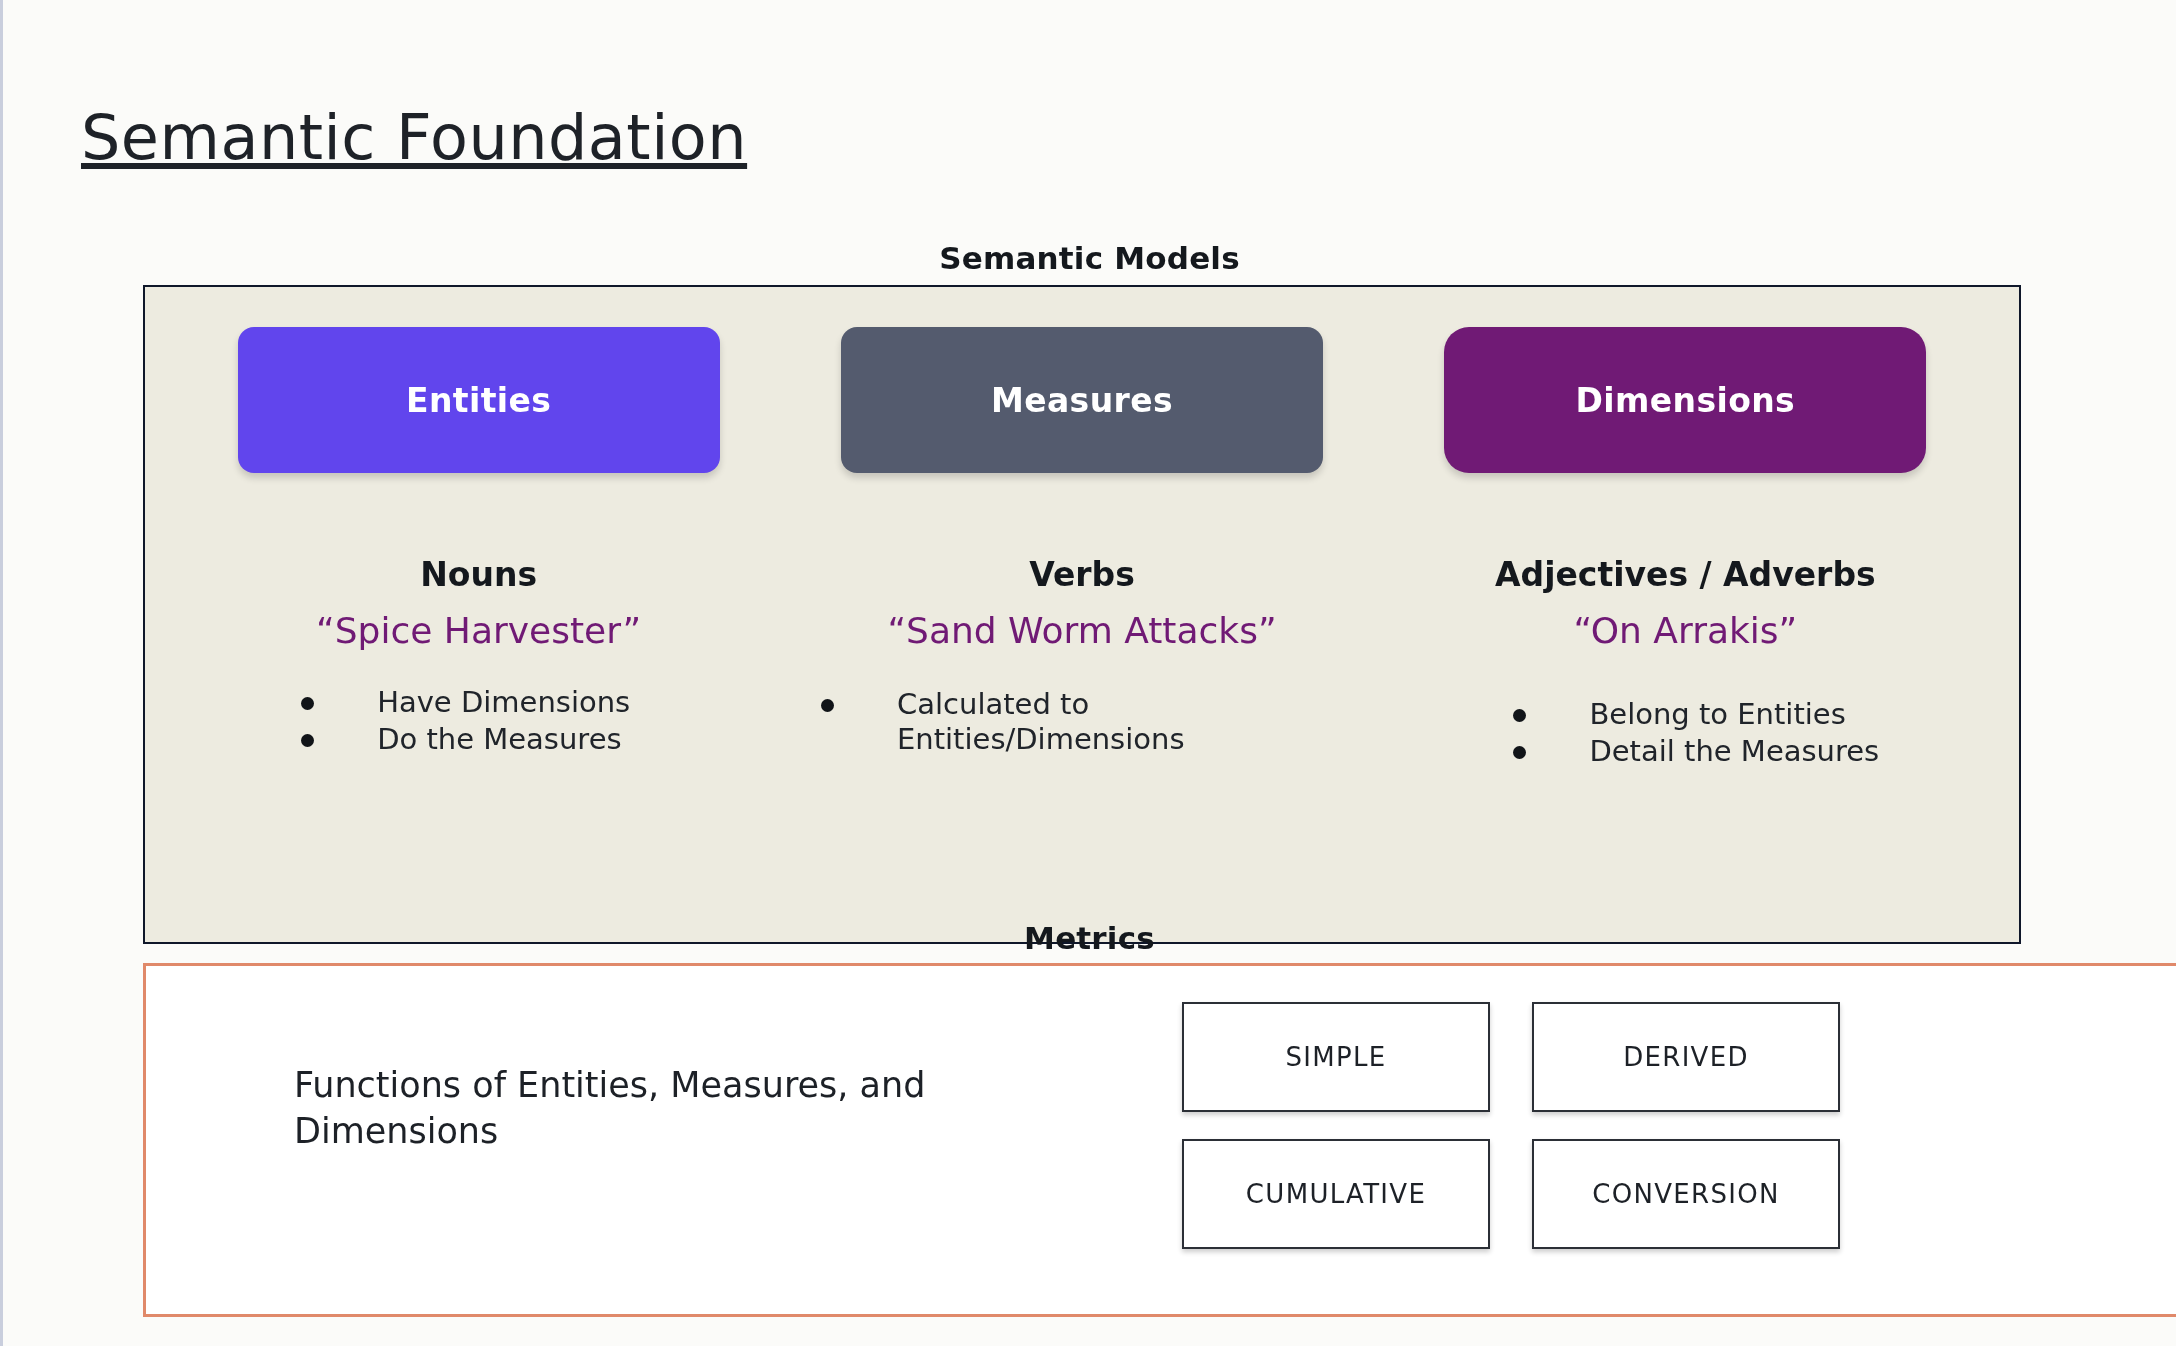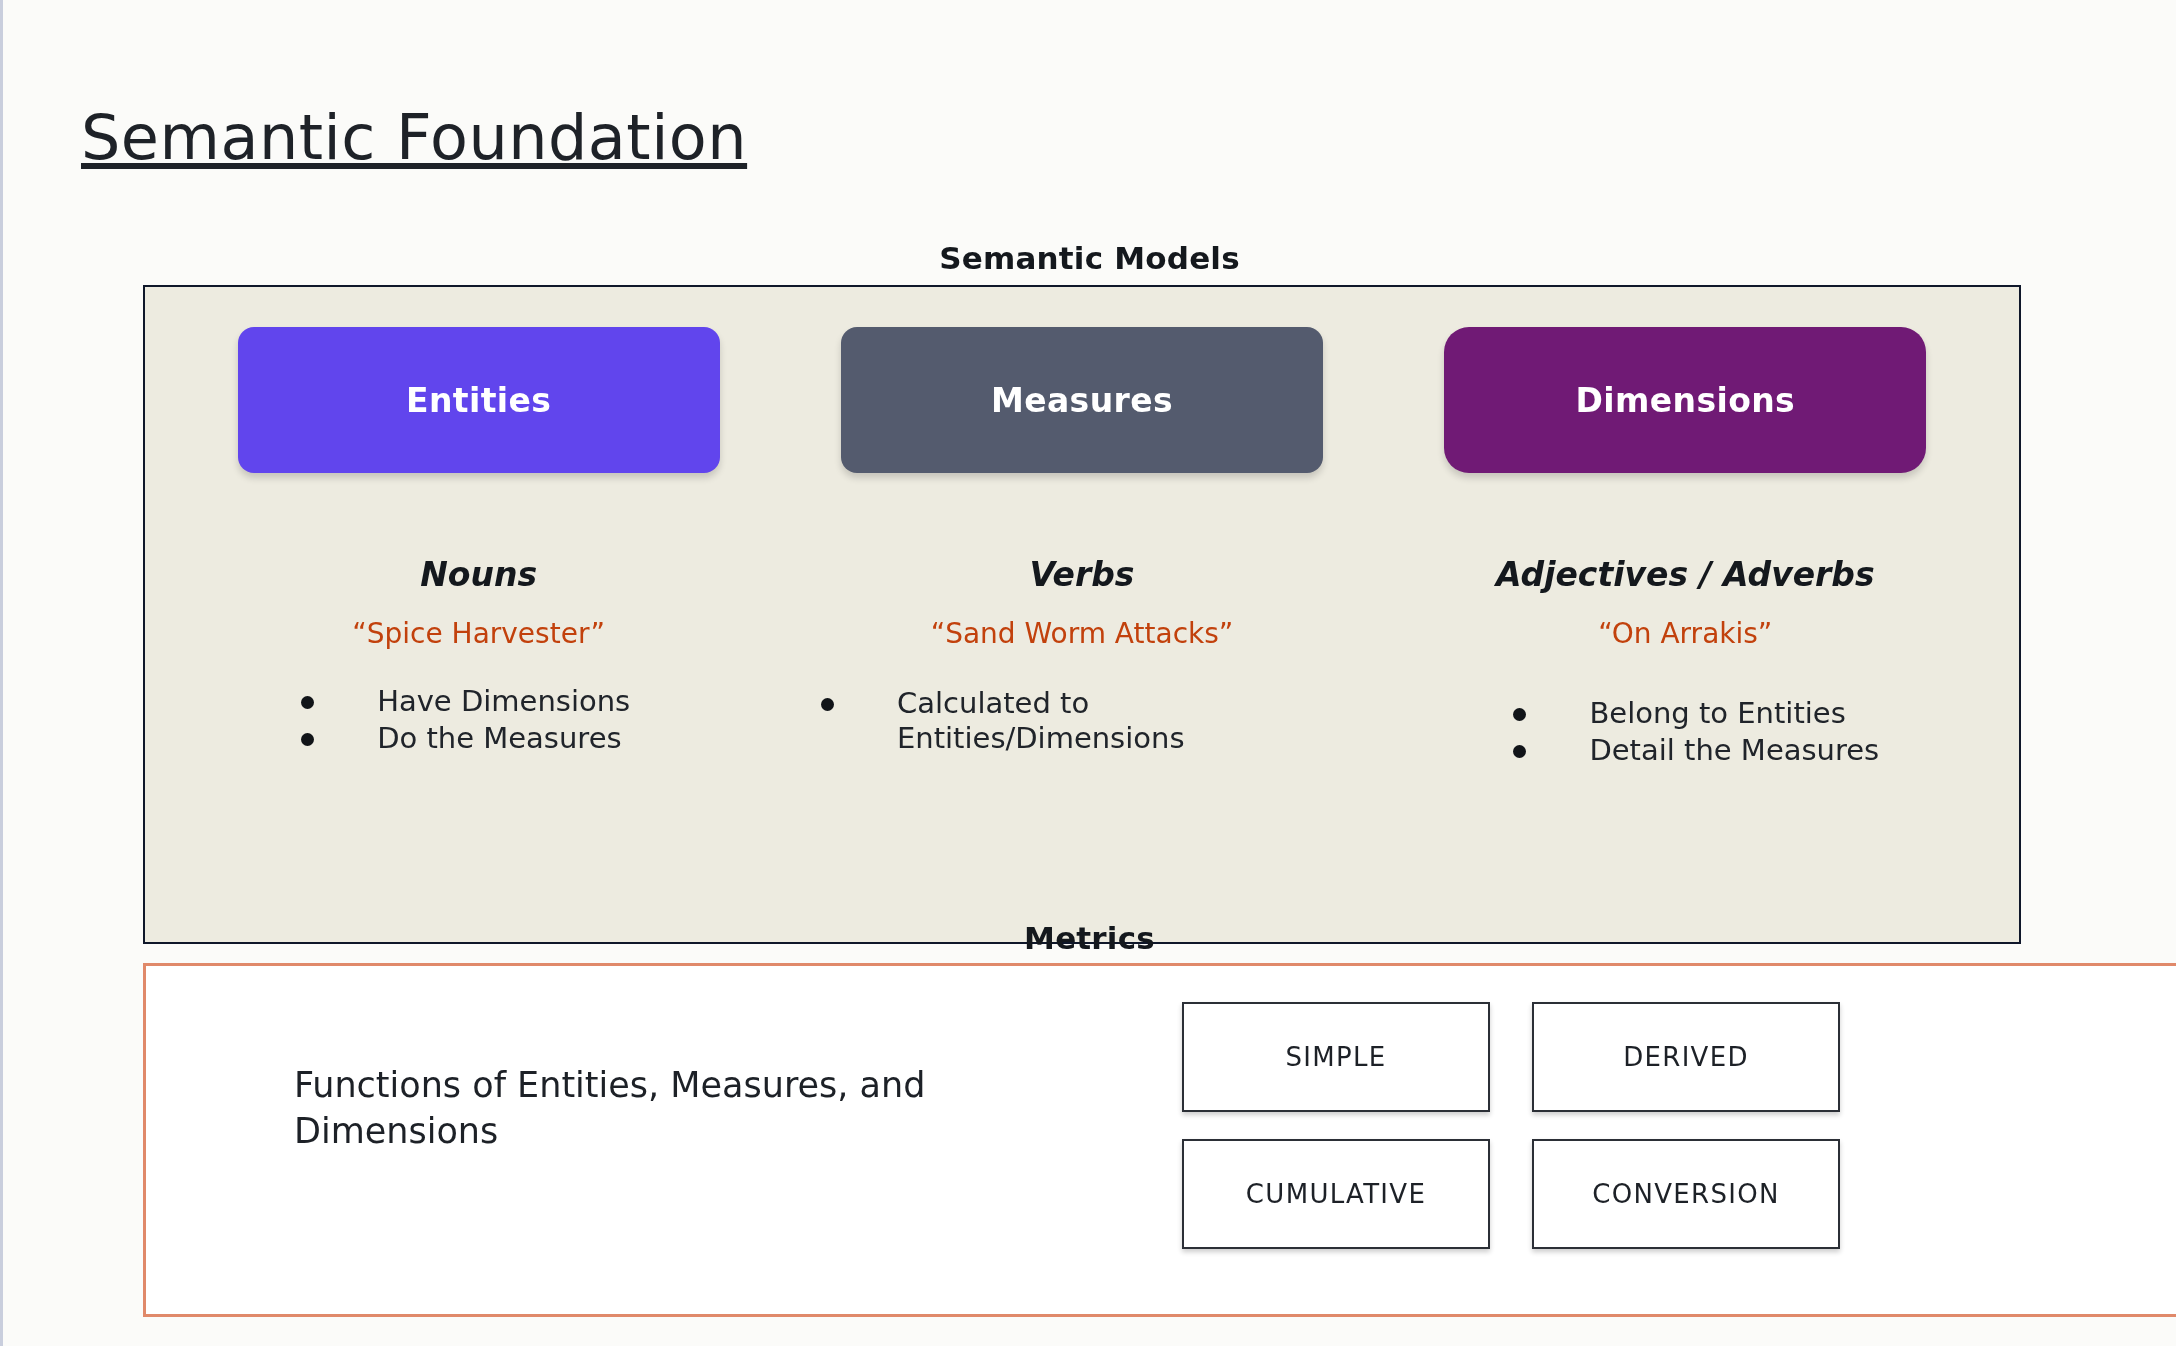--- a/index.html
+++ b/index.html
@@ -90,27 +90,26 @@
   .pill-measures   { background: #545b6e; }
   .pill-dimensions { background: #701a75; border-radius: 25px; }
 
   .pos-title {
     margin-top: 82px;
     font-size: 33px;
     font-weight: 700;
     color: #14181d;
     text-align: center;
     white-space: nowrap;
-    font-style: italic;
   }
   .pos-example {
-    margin-top: 23px;
-    font-size: 28px;
+    margin-top: 16px;
+    font-size: 36px;
     font-weight: 400;
-    color: #c2410c;
+    color: #701a75;
     text-align: center;
     white-space: nowrap;
   }
 
   .bullets {
     margin: 0;
     padding: 0;
     list-style: none;
     margin-top: 34px;
   }

